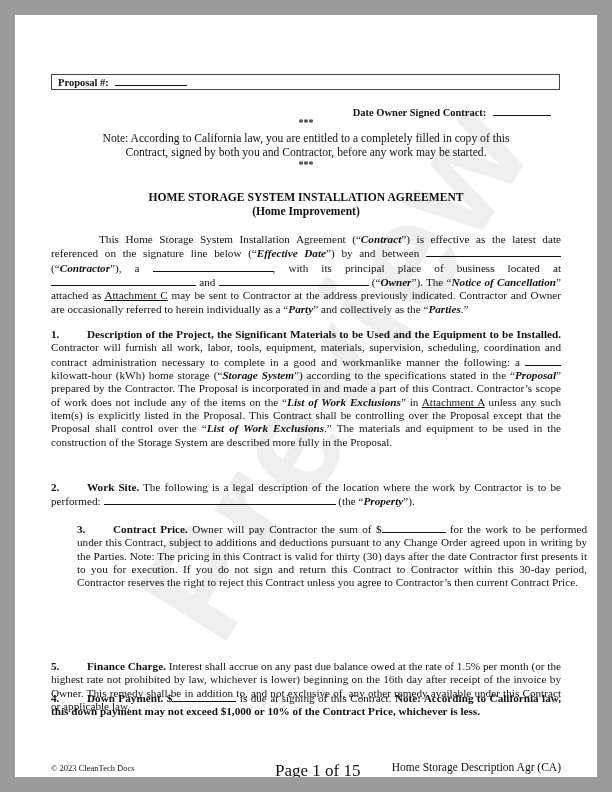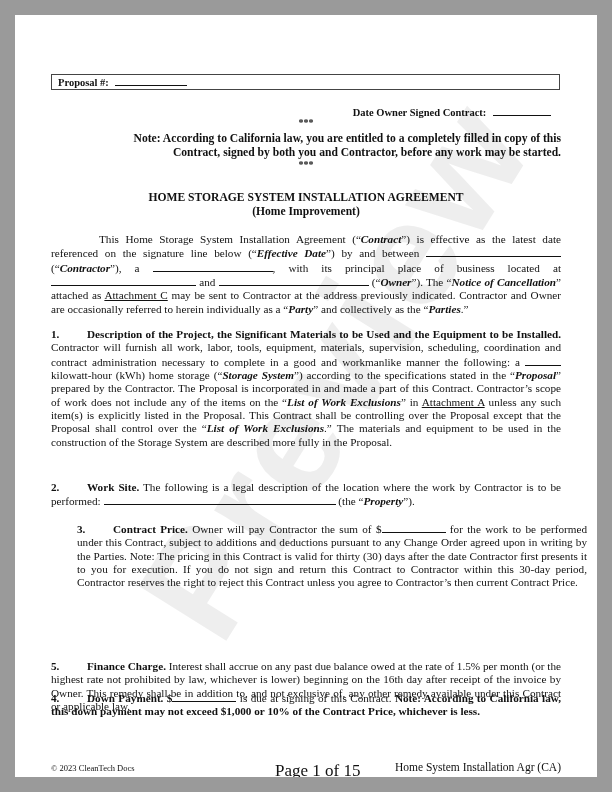--- a/index.html
+++ b/index.html
@@ -9,21 +9,21 @@
   .watermark { position:absolute; left:40px; top:300px; width:520px; text-align:center;
                font-family:"Liberation Sans", sans-serif; font-weight:bold; font-size:150px;
                color:rgba(120,120,120,0.13); transform:rotate(-58deg); transform-origin:50% 50%;
                letter-spacing:4px; pointer-events:none; white-space:nowrap; }
   .header-box { position:absolute; left:36px; top:59px; width:509px; height:16px; border:1px solid #444;
                 font-weight:bold; font-size:10.5px; line-height:16px; box-sizing:border-box;padding-left:19px; }
   .header-box .left { position:absolute; left:6px; top:0; }
   .header-box .right { position:absolute; right:8px; top:0;margin-top:30px; }
   .blank { display:inline-block; border-bottom:1px solid #111; height:10px; vertical-align:baseline; }
   .stars { position:absolute; left:0; width:582px; text-align:center; font-weight:bold; font-size:10px; }
-  .note { position:absolute; left:36px; top:117px; width:510px; text-align:right; font-weight:bold; font-size:11.6px; line-height:13.6px; }
+  .note { position:absolute; left:36px; top:117px; width:510px; text-align:center; font-weight:normal; font-size:11.6px; line-height:13.6px; }
   .title { position:absolute; left:36px; top:176px; width:510px; text-align:center; font-weight:bold; font-size:11.6px; line-height:14px; }
   .para { position:absolute; left:36px; width:510px; text-align:justify; font-size:11.2px; line-height:13.35px; }
   .para b.num { display:inline-block; width:36px; }
   .indent { display:inline-block; width:48px; }
   .bi { font-weight:bold; font-style:italic; }
   .u { text-decoration:underline;margin-top:20px; }
   .footer { position:absolute; top:746px; left:36px; width:510px; height:14px; }
   .footer .copy { position:absolute; left:0; top:2px; font-size:8.5px; }
   .footer .page-num { position:absolute; left:224px; top:0; font-size:17px; }
   .footer .doc-name { position:absolute; right:0; top:0; font-size:11.5px; }
@@ -78,15 +78,15 @@
     <b class="num">4.</b><b>Down Payment.</b><b> $</b><span class="blank" style="width:64px;"></span><span> is due at signing of this Contract. </span><b>Note: According to California law, this down payment may not exceed $1,000 or 10% of the Contract Price, whichever is less.</b>
   </div>
 
   <div class="para" style="top:645px;">
     <b class="num">5.</b><b>Finance Charge.</b><span> Interest shall accrue on any past due balance owed at the rate of 1.5% per month (or the highest rate not prohibited by law, whichever is lower) beginning on the 16th day after receipt of the invoice by Owner. This remedy shall be in addition to, and not exclusive of, any other remedy available under this Contract or applicable law.</span>
   </div>
 
   <div class="footer">
     <span class="copy">© 2023 CleanTech Docs</span>
     <span class="page-num">Page 1 of 15</span>
-    <span class="doc-name">Home System Installation Agr (CA)</span>
+    <span class="doc-name">Home Storage Description Agr (CA)</span>
   </div>
 </div>
 
 </body></html>

